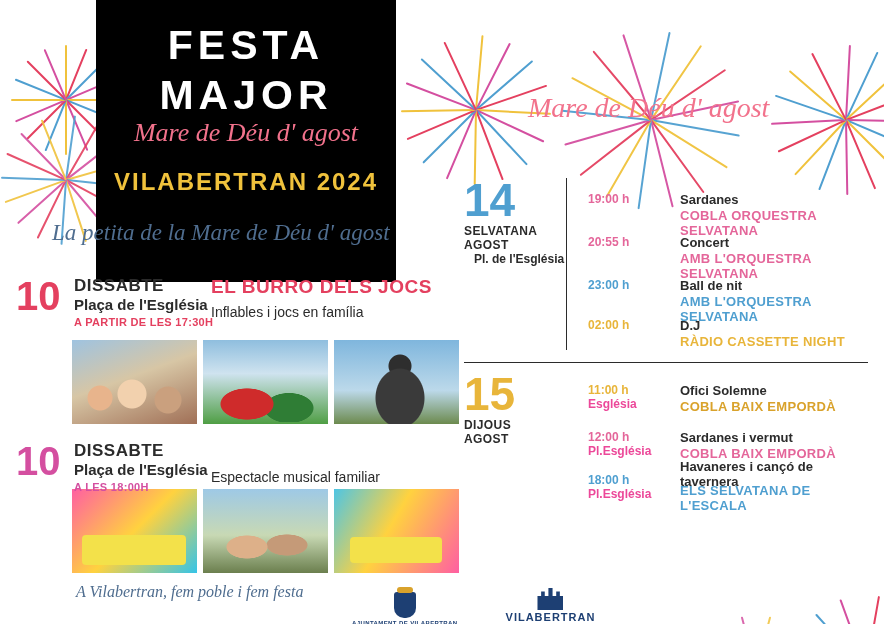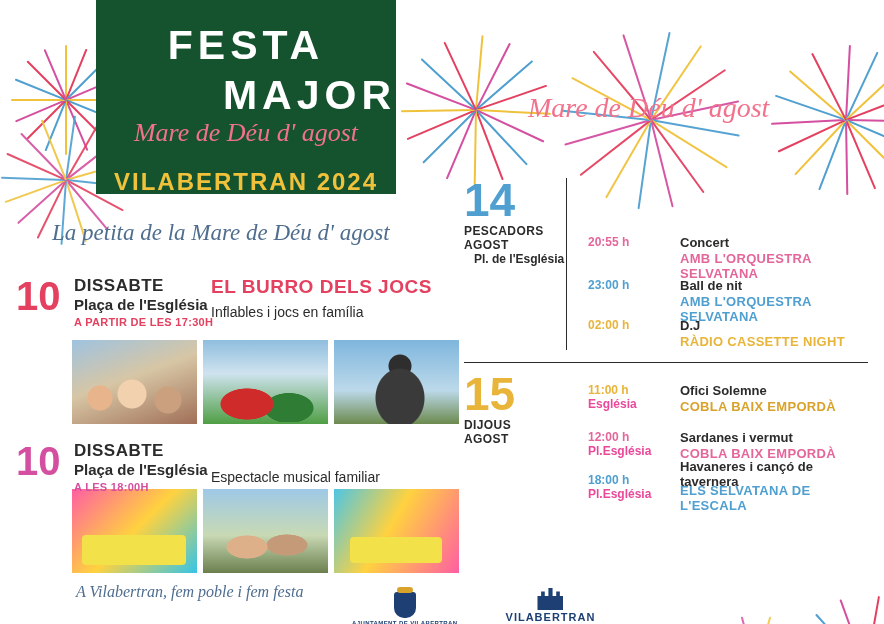--- a/index.html
+++ b/index.html
@@ -34,42 +34,42 @@
     height: 50%;
     transform-origin: 50% 100%;
     border-radius: 2px;
   }
   
   .header-block {
     position: absolute;
     left: 96px;
     top: 0;
     width: 300px;
-    height: 194px;
-    background: #14532d;
+    height: 282px;
+    background: #000000;
     z-index: 3;
   }
   .festa-line1 {
     position: absolute;
     top: 22px;
     left: 0;
     width: 300px;
     text-align: center;
     color: #ffffff;
     font-size: 41px;
     font-weight: bold;
     letter-spacing: 5px;
     font-family: "Liberation Sans", sans-serif;
   }
   .festa-line2 {
     position: absolute;
     top: 72px;
     left: 0;
     width: 300px;
-    text-align: right;
+    text-align: center;
     color: #ffffff;
     font-size: 41px;
     font-weight: bold;
     letter-spacing: 5px;
   }
   .festa-sub {
     position: absolute;
     top: 118px;
     left: 0;
     width: 300px;
@@ -500,27 +500,32 @@
     <div class="photo ph5"></div>
     <div class="photo ph6"></div>
   </div>
 
   <div class="footer-note">A Vilabertran, fem poble i fem festa</div>
 
   <div class="right-title">Mare de Déu d' agost</div>
 
   <div class="day-block" style="left:464px;top:178px;width:120px;height:100px;text-align:center;">
     <div class="day-num blue">14</div>
-    <div class="day-weekday">PESCADORS</div>
+    <div class="day-weekday">SELVATANA</div>
     <div class="day-month">AGOST</div>
     <div class="day-place">Pl. de l'Església</div>
   </div>
   <div class="vline" style="left:566px;top:178px;height:172px;"></div>
   <div class="hline" style="left:464px;top:362px;width:404px;"></div>
 
+  <div class="slot" style="left:588px;top:192px;width:280px;height:34px;">
+    <div class="slot-time pink">19:00 h</div>
+    <div class="slot-title">Sardanes</div>
+    <div class="slot-sub pink">COBLA ORQUESTRA SELVATANA</div>
+  </div>
   <div class="slot" style="left:588px;top:235px;width:280px;height:34px;">
     <div class="slot-time pink">20:55 h</div>
     <div class="slot-title">Concert</div>
     <div class="slot-sub pink">AMB L'ORQUESTRA SELVATANA</div>
   </div>
   <div class="slot" style="left:588px;top:278px;width:280px;height:34px;">
     <div class="slot-time blue" style="color:#4f9fd0">23:00 h</div>
     <div class="slot-title">Ball de nit</div>
     <div class="slot-sub blue">AMB L'ORQUESTRA SELVATANA</div>
   </div>

